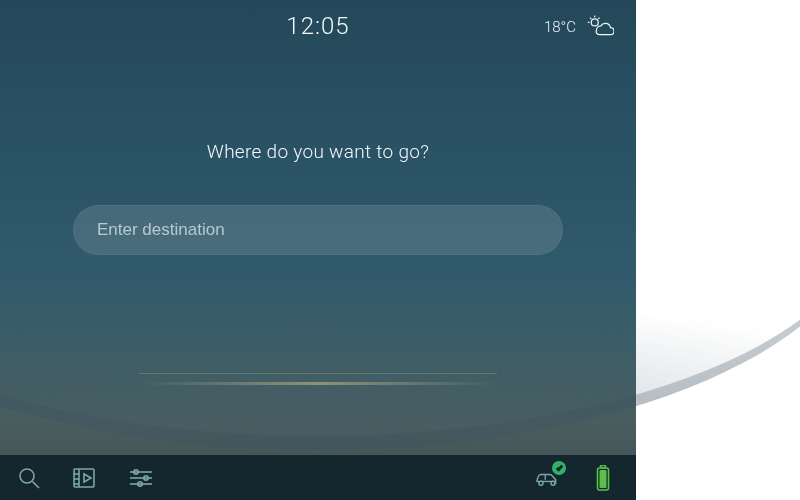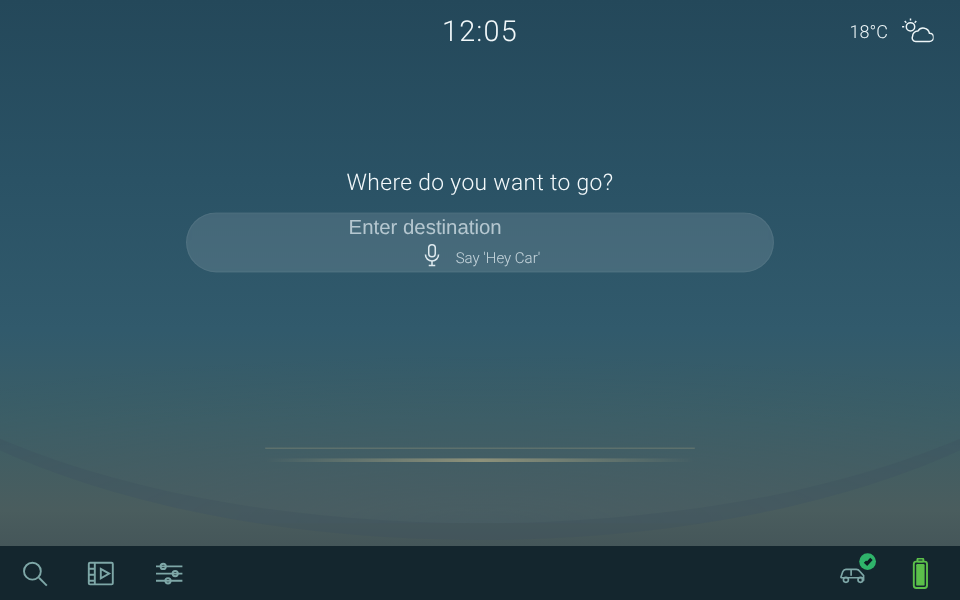--- a/index.html
+++ b/index.html
@@ -1,19 +1,19 @@
 <!DOCTYPE html>
 <html><head>
 <meta charset="utf-8">
 <style>
   * { margin: 0; padding: 0; box-sizing: border-box; }
   html, body { width: 800px; height: 500px; overflow: hidden; font-family: -apple-system, "Segoe UI", Roboto, sans-serif; }
   .screen {
     position: relative;
-    width: 800px; height: 500px;
+    width: 636px; height: 500px;
     background:
       radial-gradient(ellipse 900px 300px at 50% 130%, rgba(223,198,150,0.35), rgba(0,0,0,0) 60%),
       linear-gradient(to bottom, #24485a 0%, #2a5265 30%, #315a6c 55%, #3c5e66 70%, #4a5d5e 85%, #3d4c52 100%);
     color: #eaf4f7;
   }
   
   .skyline {
     position: absolute; left: 0; right: 0; bottom: 45px; height: 200px; pointer-events: none; opacity: 0.5;
   }
   .skyline::before, .skyline::after {
@@ -52,29 +52,28 @@
 
   
   .hero {
     position: absolute; top: 140px; left: 0; right: 0;
     display: flex; flex-direction: column; align-items: center;
   }
   .hero-title {
     font-size: 19px; font-weight: 300; color: #f3f9fb; letter-spacing: 0.3px;
   }
   .search {
-    margin-top: 14px;
+    margin-top: 42px;
     width: 490px; height: 50px;
     border-radius: 26px;
     background: rgba(255,255,255,0.12);
     backdrop-filter: blur(2px);
-    display: flex; align-items: center;
+    display: flex; 
     padding: 0 22px 0 24px;
     box-shadow: 0 0 0 1px rgba(255,255,255,0.05) inset;
-    flex-direction: column;
   }
   .search input {
     flex: 1 1 auto; background: transparent; border: none; outline: none;
     font-size: 17px; font-weight: 300; color: #eef6f8;
   }
   .search input::placeholder { color: rgba(230,240,245,0.7); font-weight: 300; }
   .voice { display: flex; align-items: center; gap: 12px; }
   .voice svg { width: 16px; height: 20px; stroke: #dfeaef; fill: none; stroke-width: 1.4; }
   .voice-hint { font-size: 12.5px; color: rgba(230,240,245,0.8); font-weight: 300; }
 
@@ -120,31 +119,20 @@
           <path d="M12 18 a5 5 0 0 1 5-5 a6 6 0 0 1 11 2 a4 4 0 0 1 0 8 h-13 a3.5 3.5 0 0 1 -3-5 z"></path>
         </svg>
       </span>
     </div>
   </div>
 
   <div class="hero">
     <div class="hero-title">Where do you want to go?</div>
     <div class="search">
       <input type="text" placeholder="Enter destination" value="" style="">
-      <div class="voice">
-        <span>
-          <svg viewBox="0 0 16 22">
-            <rect x="5" y="1" width="6" height="11" rx="3"></rect>
-            <path d="M2 10 a6 6 0 0 0 12 0"></path>
-            <line x1="8" y1="16" x2="8" y2="20"></line>
-            <line x1="5" y1="20" x2="11" y2="20"></line>
-          </svg>
-        </span>
-        <span class="voice-hint">Say 'Hey Car'</span>
-      </div>
     </div>
   </div>
 
   <div class="bottombar">
     <div class="bb-left">
       <div class="bb-icon">
         <svg viewBox="0 0 24 24" width="24" height="24">
           <circle cx="10" cy="10" r="7"></circle>
           <line x1="15.5" y1="15.5" x2="22" y2="22"></line>
         </svg>

